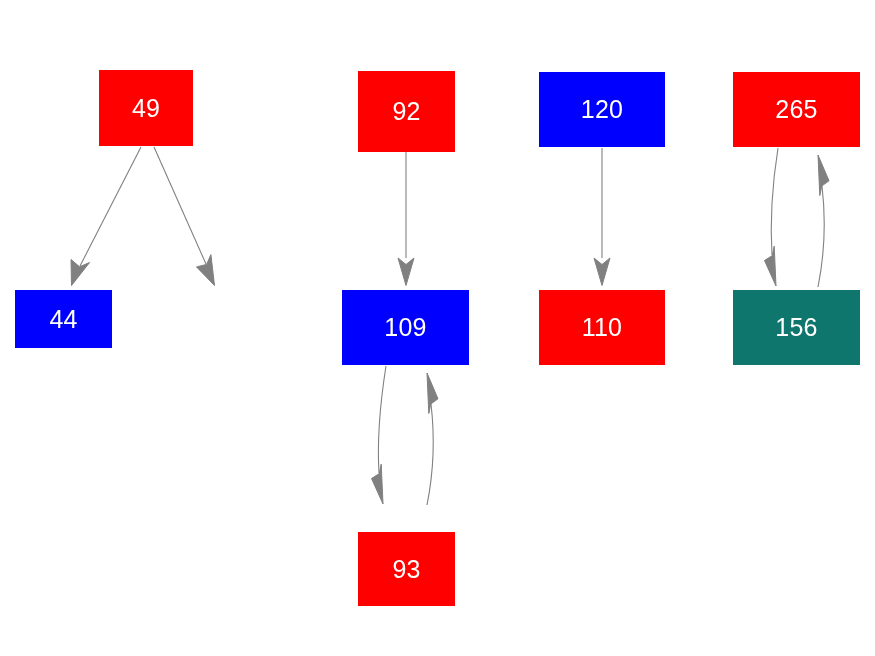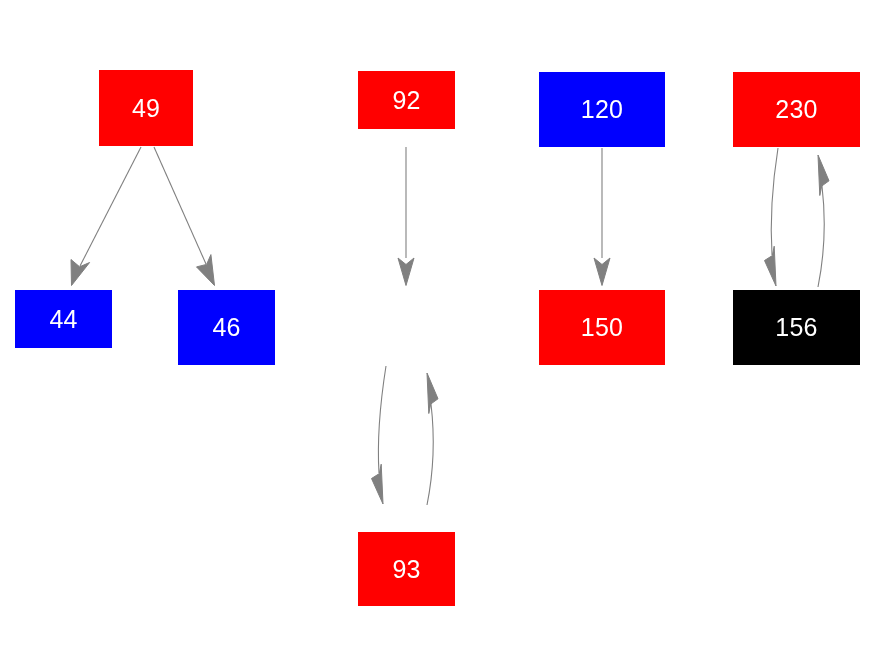--- a/index.html
+++ b/index.html
@@ -94,35 +94,35 @@
     </g>
 
   </svg>
 
   <div class="node" style="left: 99px; top: 70px; width: 94px; height: 76px; background: rgb(255, 0, 0);">
     <span class="node-label">49</span>
   </div>
   <div class="node" style="left: 15px; top: 290px; width: 97px; height: 58px; background: rgb(0, 0, 255);">
     <span class="node-label">44</span>
   </div>
-  <div class="node" style="left: 178px; top: 290px; width: 97px; height: 75px; background: rgb(0, 0, 255);">
-    <span class="node-label">46</span>
+  <div class="node" style="left: 358px; top: 71px; width: 97px; height: 81px; background: rgb(255, 0, 0);">
+    <span class="node-label">92</span>
   </div>
-  <div class="node" style="left: 358px; top: 71px; width: 97px; height: 58px; background: rgb(255, 0, 0);">
-    <span class="node-label">92</span>
+  <div class="node" style="left: 342px; top: 290px; width: 127px; height: 75px; background: rgb(0, 0, 255);">
+    <span class="node-label">109</span>
   </div>
   <div class="node" style="left: 358px; top: 508px; width: 97px; height: 74px; background: rgb(255, 0, 0); margin-top: 24px;">
     <span class="node-label">93</span>
   </div>
   <div class="node" style="left: 539px; top: 72px; width: 126px; height: 75px; background: rgb(0, 0, 255);">
     <span class="node-label">120</span>
   </div>
   <div class="node" style="left: 539px; top: 290px; width: 126px; height: 75px; background: rgb(255, 0, 0);">
-    <span class="node-label">150</span>
+    <span class="node-label">110</span>
   </div>
   <div class="node" style="left: 733px; top: 72px; width: 127px; height: 75px; background: rgb(255, 0, 0);">
-    <span class="node-label">230</span>
+    <span class="node-label">265</span>
   </div>
-  <div class="node" style="left: 733px; top: 290px; width: 127px; height: 75px; background: #000000;">
+  <div class="node" style="left: 733px; top: 290px; width: 127px; height: 75px; background: #0f766e;">
     <span class="node-label">156</span>
   </div>
 
 </div>
 
 </body></html>

